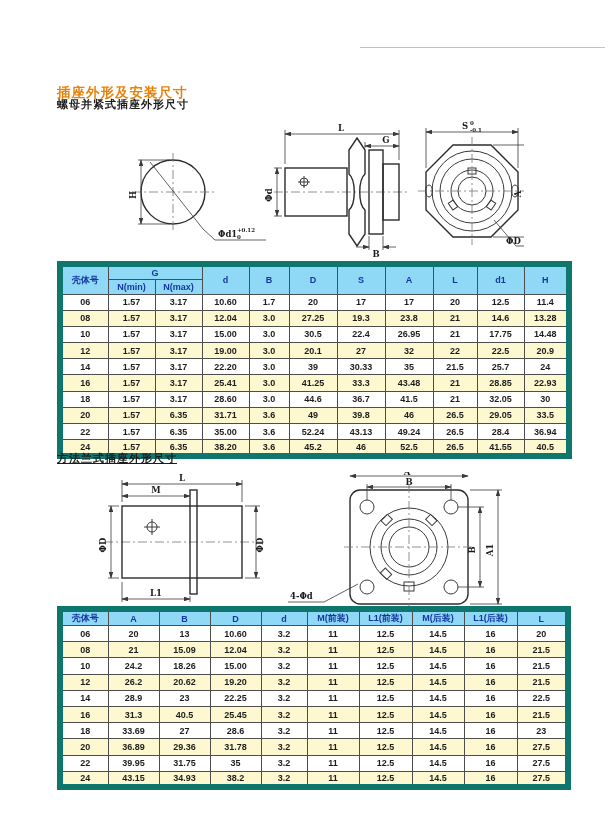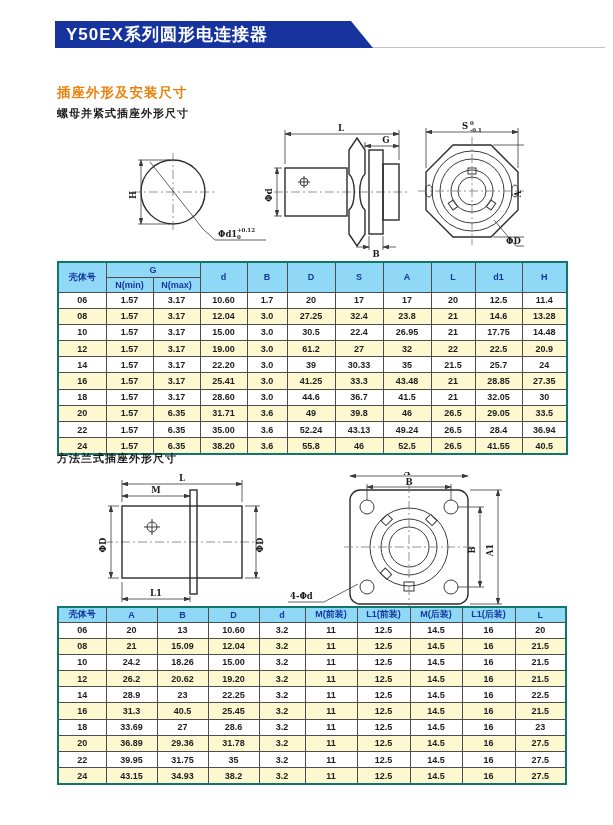--- a/index.html
+++ b/index.html
@@ -8,52 +8,49 @@
   .page { position:relative; width:613px; height:825px; background:#fff; overflow:hidden; }
 
   
   .banner-line { position:absolute; left:360px; top:47px; width:245px; height:1px; background:#c3c3c3; }
   .banner { position:absolute; left:55px; top:21px; width:320px; height:27px; background:#17349E;
     clip-path:polygon(0 0, 296px 0, 318px 100%, 0 100%); color:#fff; font-size:17px; font-weight:bold;
     line-height:27px; padding-left:11px; letter-spacing:1px; }
 
   .section-title { position:absolute; left:57px; top:84px; color:#E8820C; font-size:13.5px; font-weight:bold; letter-spacing:1px;text-align:right; }
   .sub-title { position:absolute; font-size:11px; font-weight:bold; color:#1c1c1c; letter-spacing:1px; }
-  #sub1 { left:57px; top:106px; }
-  #sub2 { left:57px; top:451px; }
+  #sub1 { left:57px; top:97px; }
+  #sub2 { left:57px; top:451px;text-decoration:underline; }
 
   svg.drawing { position:absolute; }
   #drawing1 { left:88px; top:120px; }
   #drawing2 { left:92px; top:472px; }
   svg .ln { stroke:#3a3a3a; stroke-width:1; fill:none; }
   svg .thick { stroke:#2c2c2c; stroke-width:1.4; fill:none; }
   svg .cl { stroke:#777; stroke-width:0.8; fill:none; stroke-dasharray:9 3 2 3; }
   svg .dim { stroke:#3a3a3a; stroke-width:0.8; fill:none; }
   svg text { font-family:"DejaVu Serif","Liberation Serif",serif; font-size:8.5px; fill:#1c1c1c; font-weight:bold; }
   svg text.tol { font-size:5.5px; }
 
   table.spec { position:absolute; left:57px; border-collapse:collapse; table-layout:fixed; width:509px;
-    border:2px solid #0f766e; }
+    border:6px solid #0f766e; }
   #table1 { top:261px; }
   #table2 { top:606px; }
   table.spec th, table.spec td { border:1px solid #4d4d4d; text-align:center; vertical-align:middle;
     font-size:9px; overflow:hidden; white-space:nowrap; }
   table.spec th { background:#8FD9F6; color:#17379E; font-weight:bold; height:15px; }
   table.spec td { height:16.2px; color:#1d1d1d; font-weight:bold; background:#fff; }
   table.spec tr.alt td { background:#FDF8CF; }
 </style>
 </head>
 <body>
 
 <div class="page">
 
   <div class="banner-line"></div>
-  <div class="banner">
-    <span>Y50EX系列圆形电连接器</span>
-  </div>
 
   <div class="section-title">插座外形及安装尺寸</div>
   <div class="sub-title" id="sub1">螺母并紧式插座外形尺寸</div>
 
   <svg id="drawing1" class="drawing" width="436" height="138" viewBox="0 0 436 138">
     <defs>
       <marker id="ar" markerWidth="9" markerHeight="6" refX="8" refY="3" orient="auto">
         <path d="M0,0 L9,3 L0,6 Z" fill="#3a3a3a"></path>
       </marker>
       <marker id="arR" markerWidth="9" markerHeight="6" refX="1" refY="3" orient="auto">
@@ -186,21 +183,21 @@
           <td>12.5</td>
           <td>11.4</td>
         </tr>
         <tr class="alt">
           <td>08</td>
           <td>1.57</td>
           <td>3.17</td>
           <td>12.04</td>
           <td>3.0</td>
           <td>27.25</td>
-          <td>32.4</td>
+          <td>19.3</td>
           <td>23.8</td>
           <td>21</td>
           <td>14.6</td>
           <td>13.28</td>
         </tr>
         <tr>
           <td>10</td>
           <td>1.57</td>
           <td>3.17</td>
           <td>15.00</td>
@@ -211,21 +208,21 @@
           <td>21</td>
           <td>17.75</td>
           <td>14.48</td>
         </tr>
         <tr class="alt">
           <td>12</td>
           <td>1.57</td>
           <td>3.17</td>
           <td>19.00</td>
           <td>3.0</td>
-          <td>61.2</td>
+          <td>20.1</td>
           <td>27</td>
           <td>32</td>
           <td>22</td>
           <td>22.5</td>
           <td>20.9</td>
         </tr>
         <tr>
           <td>14</td>
           <td>1.57</td>
           <td>3.17</td>
@@ -242,21 +239,21 @@
           <td>16</td>
           <td>1.57</td>
           <td>3.17</td>
           <td>25.41</td>
           <td>3.0</td>
           <td>41.25</td>
           <td>33.3</td>
           <td>43.48</td>
           <td>21</td>
           <td>28.85</td>
-          <td>27.35</td>
+          <td>22.93</td>
         </tr>
         <tr>
           <td>18</td>
           <td>1.57</td>
           <td>3.17</td>
           <td>28.60</td>
           <td>3.0</td>
           <td>44.6</td>
           <td>36.7</td>
           <td>41.5</td>
@@ -289,21 +286,21 @@
           <td>26.5</td>
           <td>28.4</td>
           <td>36.94</td>
         </tr>
         <tr class="alt">
           <td>24</td>
           <td>1.57</td>
           <td>6.35</td>
           <td>38.20</td>
           <td>3.6</td>
-          <td>55.8</td>
+          <td>45.2</td>
           <td>46</td>
           <td>52.5</td>
           <td>26.5</td>
           <td>41.55</td>
           <td>40.5</td>
         </tr>
       </tbody>
   </table>
 
   <div class="sub-title" id="sub2">方法兰式插座外形尺寸</div>

